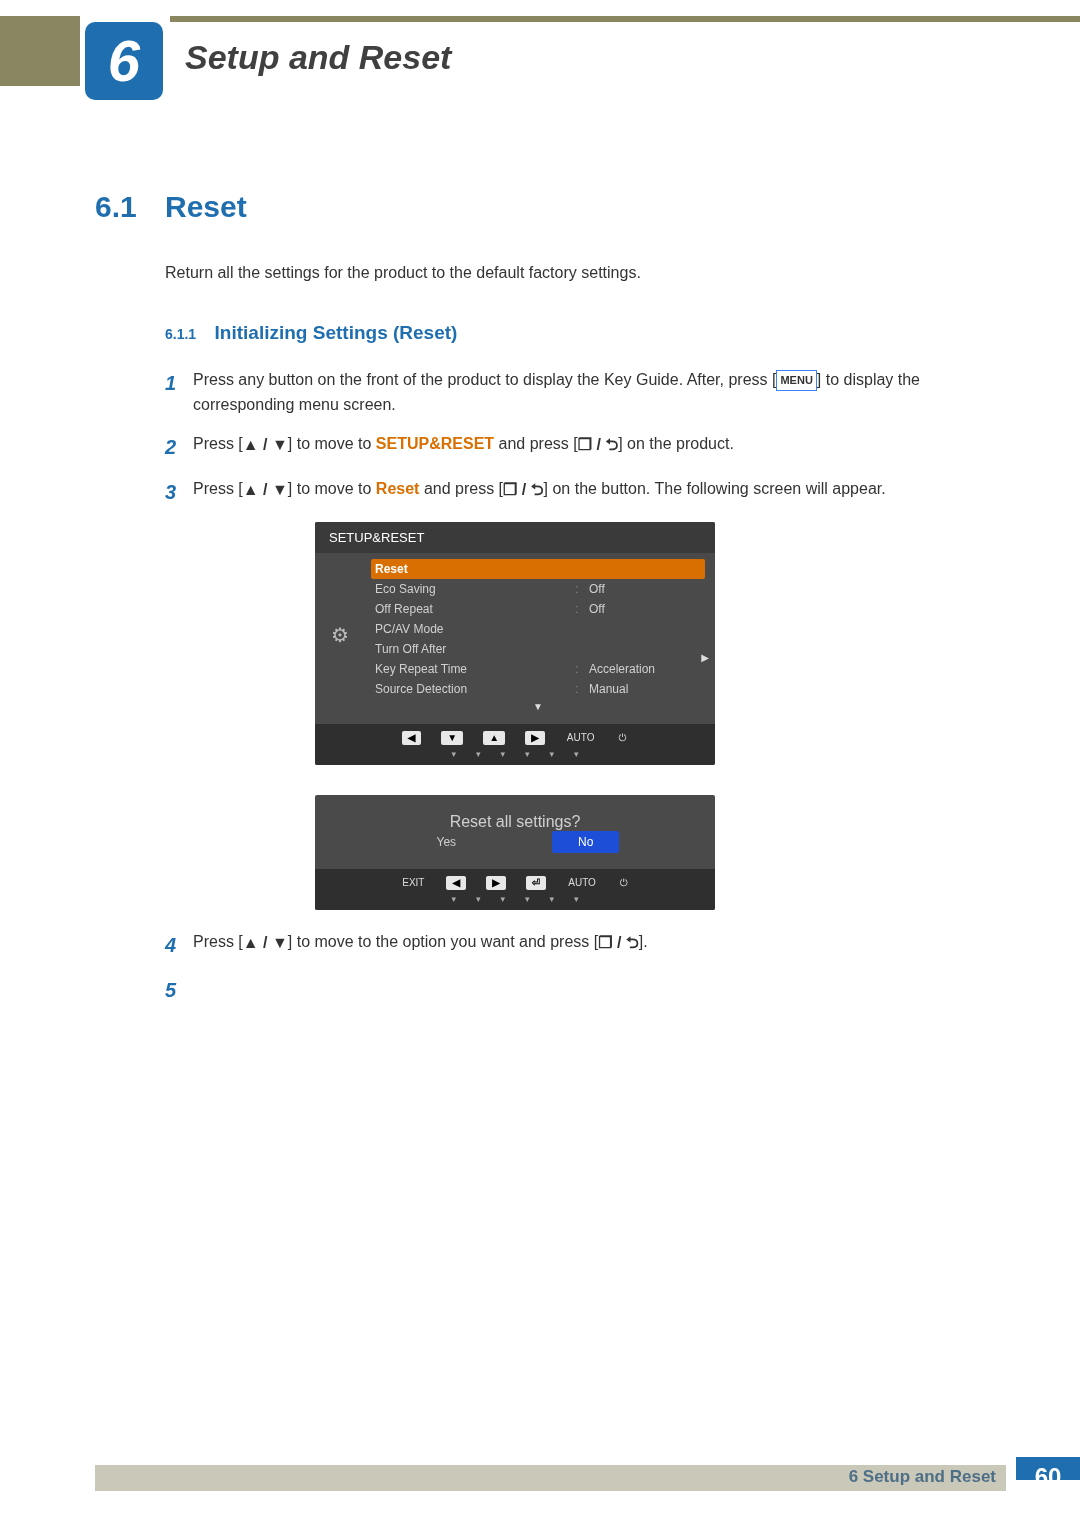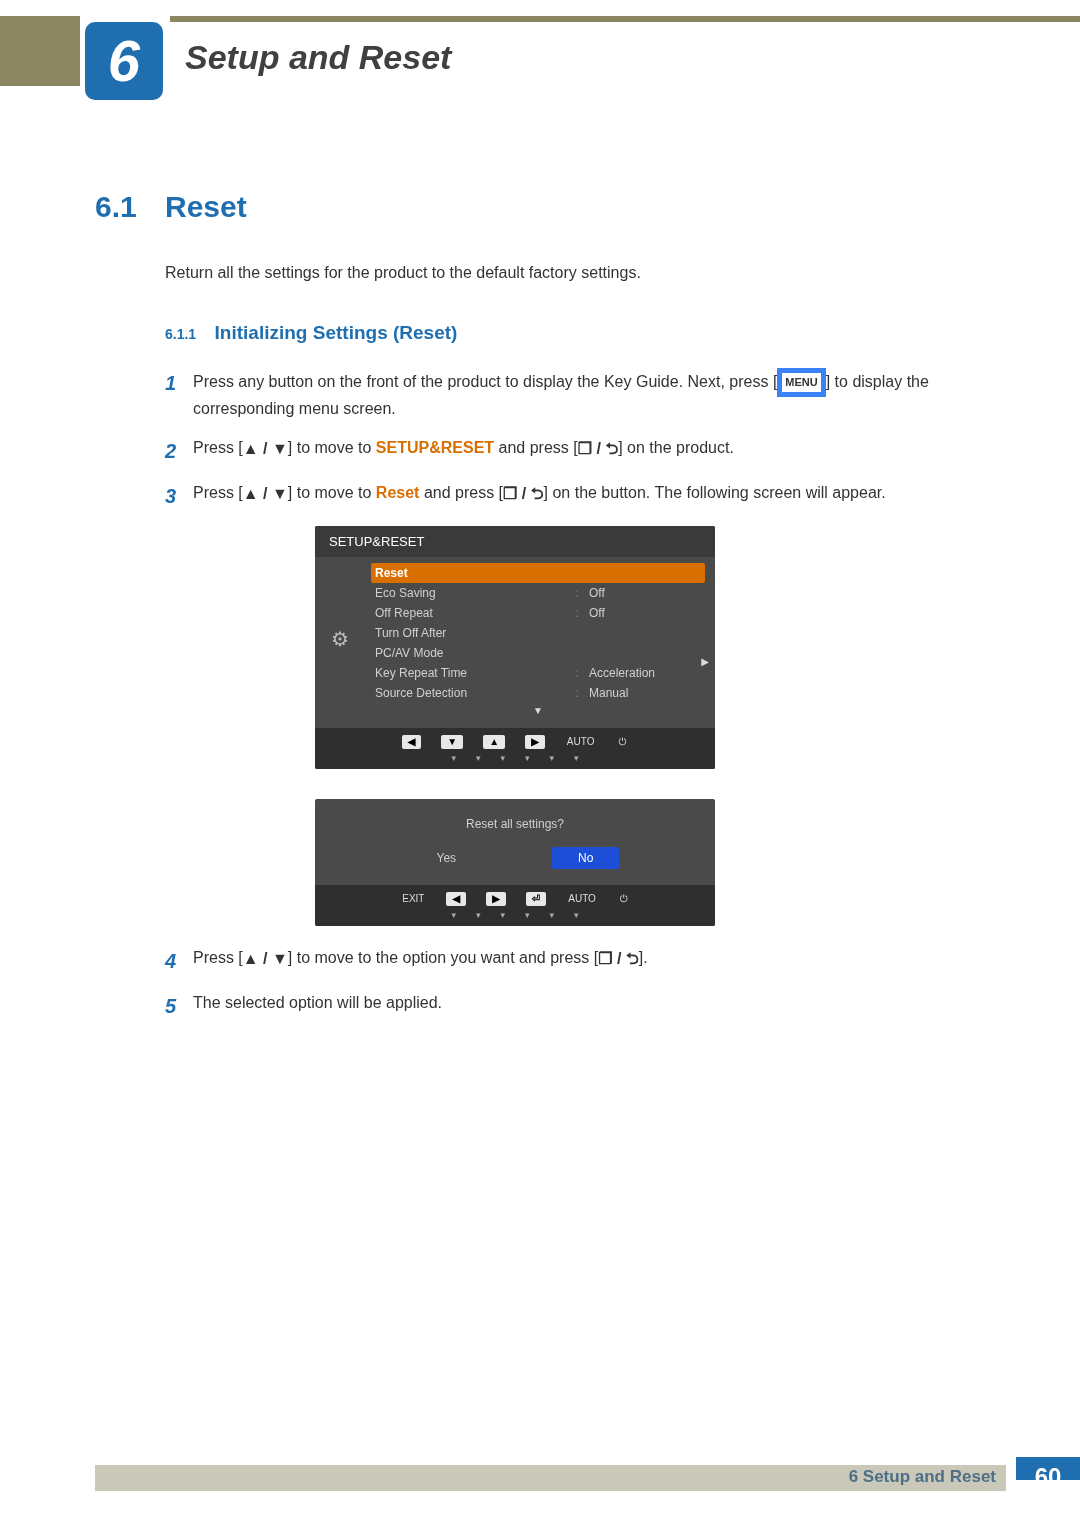--- a/index.html
+++ b/index.html
@@ -14,21 +14,21 @@
   .sec-num { font-size: 30px; font-weight: bold; color: #1f6fb0; width: 70px; }
   .sec-title { font-size: 30px; font-weight: bold; color: #1f6fb0; }
   .intro { font-size: 16px; margin-left: 70px; margin-bottom: 40px; color: #333; }
   .subsec { margin-left: 70px; margin-bottom: 24px; }
   .subsec .sub-num { font-size: 14px; font-weight: bold; color: #1f6fb0; margin-right: 14px; }
   .subsec .sub-title { font-size: 19px; font-weight: bold; color: #1f6fb0; }
   .steps { margin-left: 70px; }
   .step { display: flex; margin-bottom: 14px; line-height: 1.55; }
   .step-num { width: 28px; font-size: 20px; font-style: italic; font-weight: bold; color: #1f6fb0; flex-shrink: 0; }
   .step-text { font-size: 16px; color: #333; }
-  .kw-menu { border: 5px solid #3b82f6; font-size: 11px; font-weight: bold; padding: 1px 3px; display: inline-block; vertical-align: 1px; }
+  .kw-menu { border: 1px solid #3b82f6; font-size: 11px; font-weight: bold; padding: 1px 3px; display: inline-block; vertical-align: 1px; }
   .hl-orange { color: #d96f00; font-weight: bold; }
   .arrows { display: inline-block; vertical-align: -1px; font-weight: bold; }
   .osd-wrap { margin: 14px 0 20px 150px; }
   .osd { width: 400px; background: #4a4a4a; color: #d0d0d0; font-size: 12px; border-radius: 2px; overflow: hidden; }
   .osd-title { background: #3a3a3a; padding: 8px 14px; font-size: 13px; color: #fff; }
   .osd-body { display: flex; padding: 2px 0 8px 0; position: relative; }
   .osd-left-icon { width: 50px; display: flex; align-items: center; justify-content: center; font-size: 20px; color: #bbb; }
   .osd-list { flex: 1; padding: 4px 10px 4px 6px; }
   .osd-row { display: flex; padding: 3px 4px; align-items: center; }
   .osd-row.sel { background: #d96f00; color: #fff; font-weight: bold; border-radius: 2px; }
@@ -36,21 +36,21 @@
   .osd-row .col { width: 8px; text-align: center; color: #888; }
   .osd-row .val { width: 120px; padding-left: 8px; }
   .osd-arrow-right { position: absolute; right: 6px; top: 58%; color: #ddd; font-size: 10px; }
   .osd-scroll-down { text-align: center; font-size: 10px; color: #ddd; padding-top: 2px; }
   .osd-navbar { background: #2f2f2f; padding: 7px 0 4px 0; display: flex; justify-content: center; gap: 20px; font-size: 10px; color: #ddd; }
   .osd-navbar .btn { background: #e8e8e8; color: #000; padding: 1px 6px; border-radius: 2px; font-weight: bold; }
   .osd-navbar .txt { padding: 1px 2px; }
   .osd-navbar-dots { display:flex; justify-content:center; gap:20px; font-size:9px; color:#aaa; padding:0 0 6px 0; background:#2f2f2f;}
   .osd2 { margin-top: 30px; width: 400px; background: #4a4a4a; color: #d0d0d0; font-size: 12px; border-radius: 2px; overflow: hidden; }
   .osd2-body { padding: 18px 0 16px 0; text-align: center; }
-  .osd2-q { margin-bottom: 16px; font-size: 12px; }
+  .osd2-q { margin-bottom: 0; font-size: 16px; }
   .osd2-opts { display: flex; justify-content: center; gap: 70px; }
   .osd2-opt { padding: 4px 26px; }
   .osd2-opt.sel { background: #1d4ed8; color: #fff; border-radius: 2px; }
   .footer { position: absolute; bottom: 30px; left: 95px; right: 0; height: 40px; }
   .footer-bar { position: absolute; left: 0; right: 74px; top: 8px; height: 26px; background: #8a8661; opacity: 0.45; }
   .footer-text { position: absolute; right: 84px; top: 10px; color: #4d6f88; font-size: 17px; font-weight: bold; }
   .footer-page { position: absolute; right: 0; top: 0; width: 64px; height: 23px; background: #1f6fb0; color: #fff; font-size: 24px; font-weight: bold; text-align: center; line-height: 40px; }
 </style>
 </head>
 <body>
@@ -70,21 +70,21 @@
   <div class="intro">Return all the settings for the product to the default factory settings.</div>
   <div class="subsec">
     <span class="sub-num">6.1.1</span>
     <span class="sub-title">Initializing Settings (Reset)</span>
   </div>
 
   <div class="steps">
     <div class="step">
       <div class="step-num">1</div>
       <div class="step-text">
-        <span>Press any button on the front of the product to display the Key Guide. Next, press [</span><span class="kw-menu">MENU</span><span>] to display the corresponding menu screen.</span>
+        <span>Press any button on the front of the product to display the Key Guide. After, press [</span><span class="kw-menu">MENU</span><span>] to display the corresponding menu screen.</span>
       </div>
     </div>
     <div class="step">
       <div class="step-num">2</div>
       <div class="step-text">
         <span>Press [</span><span class="arrows">▲ / ▼</span><span>] to move to </span><span class="hl-orange">SETUP&amp;RESET</span><span> and press [</span><span class="arrows">❐ / ⮌</span><span>] on the product.</span>
       </div>
     </div>
     <div class="step">
       <div class="step-num">3</div>
@@ -106,24 +106,24 @@
                 <span class="lbl">Eco Saving</span>
                 <span class="col">:</span>
                 <span class="val">Off</span>
               </div>
             <div class="osd-row">
                 <span class="lbl">Off Repeat</span>
                 <span class="col">:</span>
                 <span class="val">Off</span>
               </div>
             <div class="osd-row">
-                <span class="lbl">Turn Off After</span>
+                <span class="lbl">PC/AV Mode</span>
               </div>
             <div class="osd-row">
-                <span class="lbl">PC/AV Mode</span>
+                <span class="lbl">Turn Off After</span>
               </div>
             <div class="osd-row">
                 <span class="lbl">Key Repeat Time</span>
                 <span class="col">:</span>
                 <span class="val">Acceleration</span>
               </div>
             <div class="osd-row">
                 <span class="lbl">Source Detection</span>
                 <span class="col">:</span>
                 <span class="val">Manual</span>
@@ -178,21 +178,20 @@
     </div>
 
     <div class="step">
       <div class="step-num">4</div>
       <div class="step-text">
         <span>Press [</span><span class="arrows">▲ / ▼</span><span>] to move to the option you want and press [</span><span class="arrows">❐ / ⮌</span><span>].</span>
       </div>
     </div>
     <div class="step">
       <div class="step-num">5</div>
-      <div class="step-text">The selected option will be applied.</div>
     </div>
   </div>
 </div>
 
 <div class="footer">
   <div class="footer-bar"></div>
   <div class="footer-text">6 Setup and Reset</div>
   <div class="footer-page">60</div>
 </div>
 

